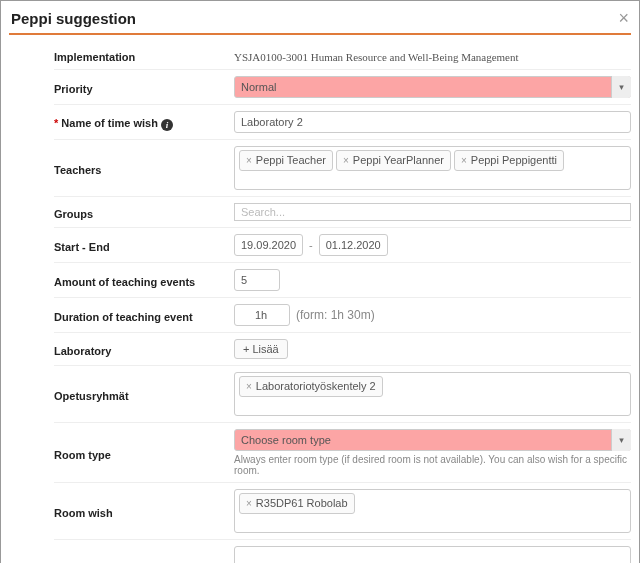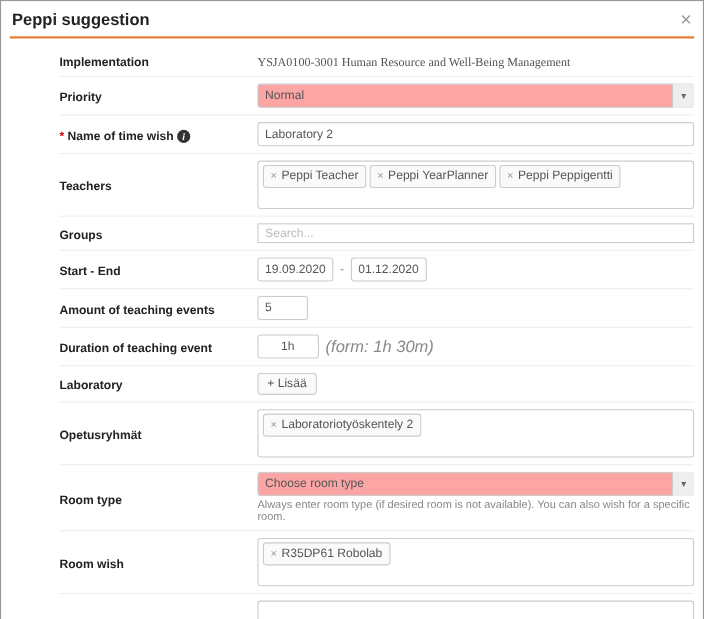--- a/index.html
+++ b/index.html
@@ -170,22 +170,21 @@
   .dur-input {
     width: 56px;
     border: 1px solid #ccc;
     border-radius: 3px;
     padding: 4px 20px;
     font-size: 11px;
     color: #555;
   }
   .hint {
     color: #888;
-    font-size: 15px;
-    font-style: italic;
+    font-size: 12px;
   }
   .btn-add {
     display: inline-flex;
     align-items: center;
     gap: 3px;
     border: 1px solid #ccc;
     border-radius: 3px;
     background: #fafafa;
     padding: 3px 8px;
     font-size: 11px;

